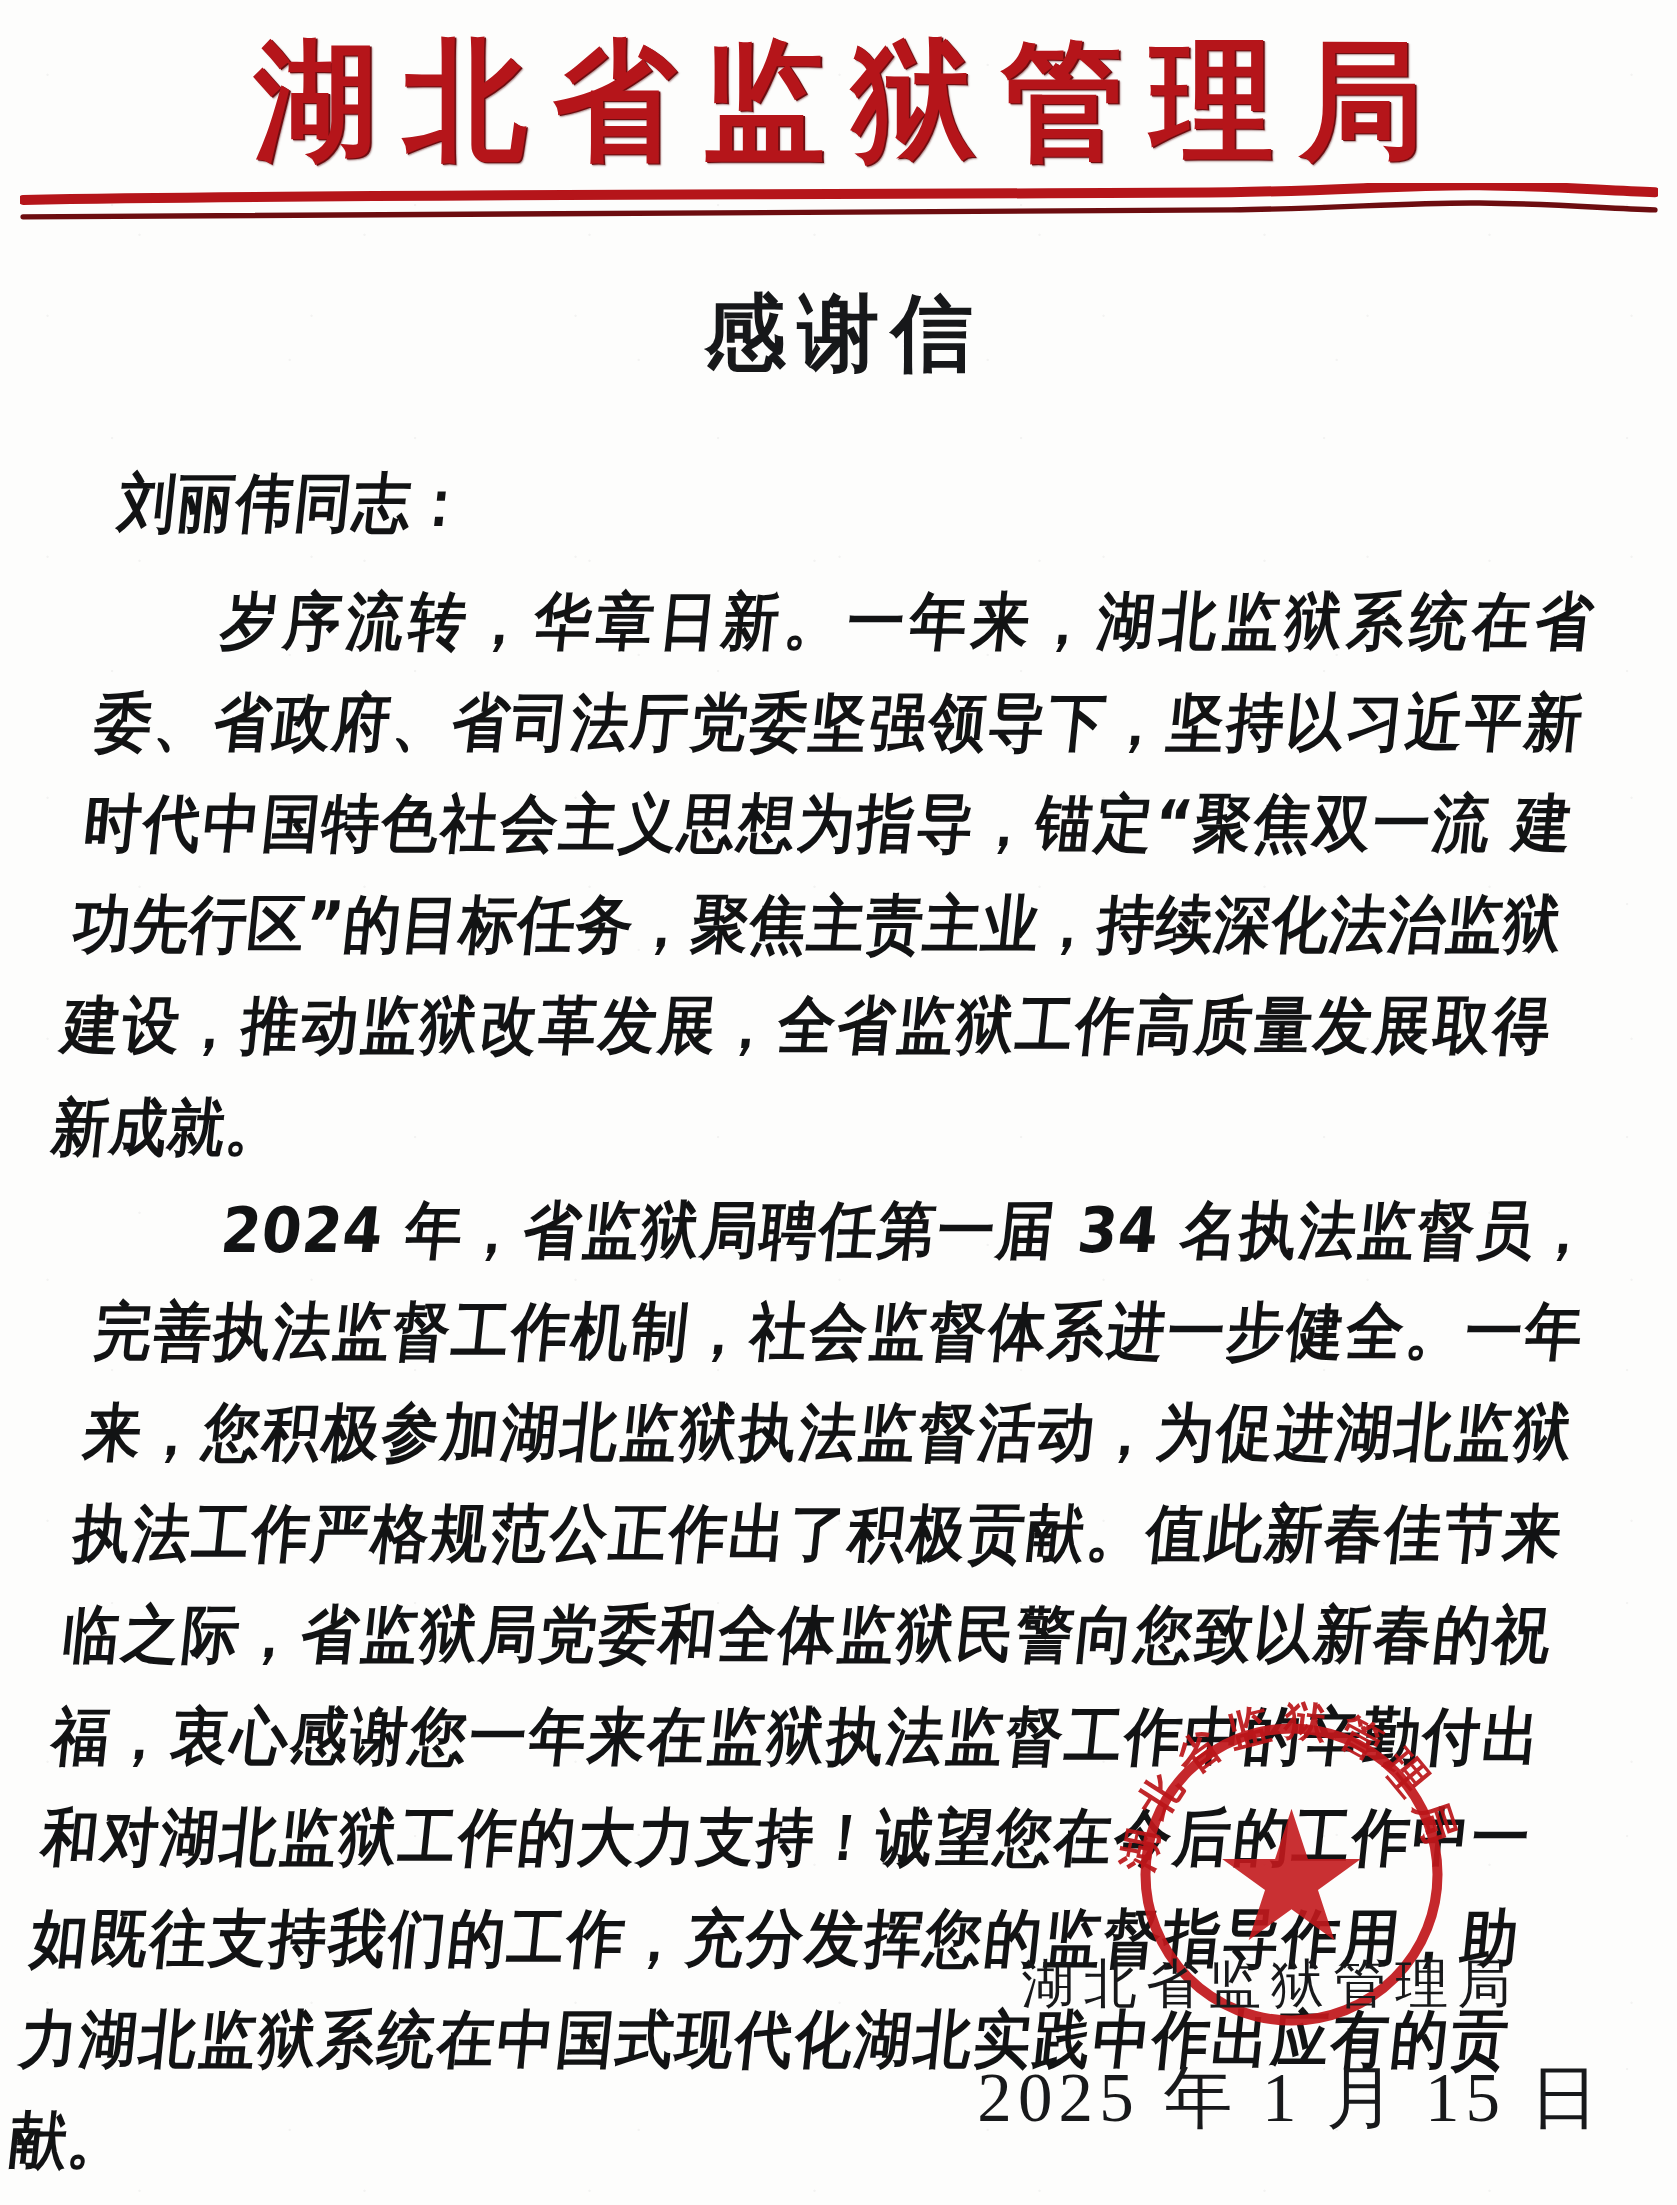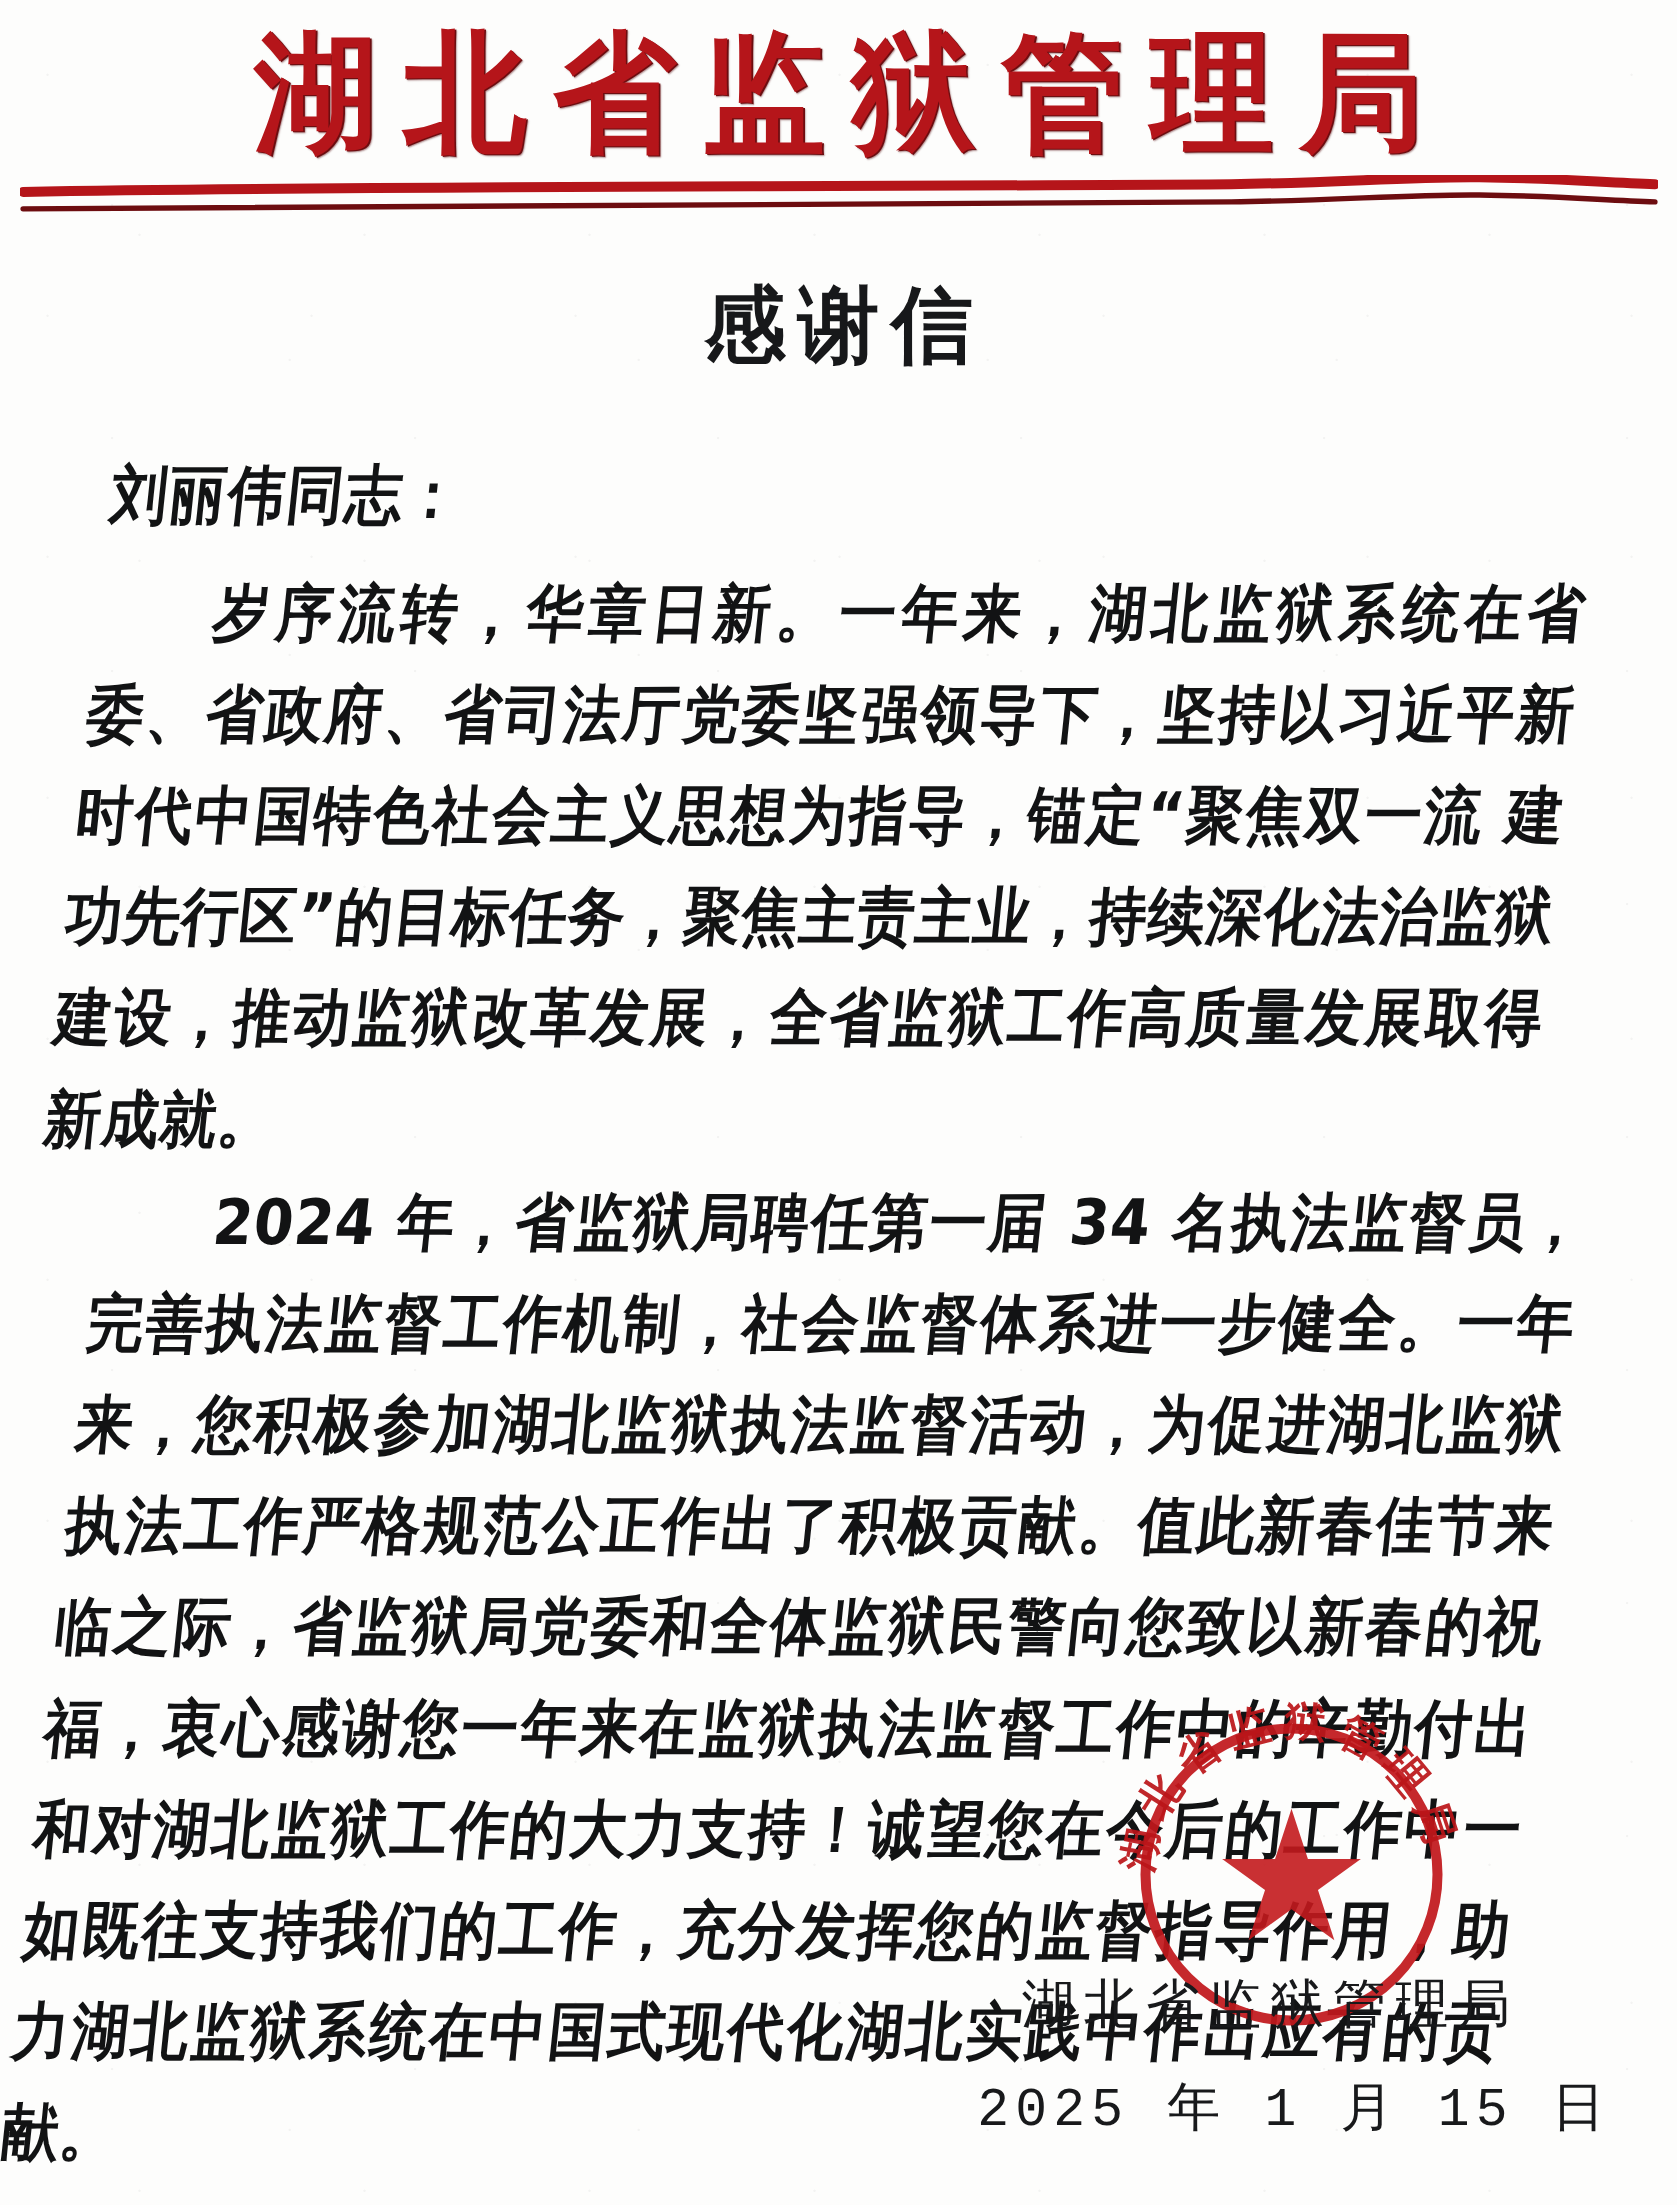--- a/index.html
+++ b/index.html
@@ -12,21 +12,21 @@
     height: 2205px;
     position: relative;
     font-family: "DejaVu Sans", "Liberation Sans", sans-serif;
     overflow: hidden;
   }
 
   .page {
     position: absolute;
     inset: 0;
     background: #fdfdfc;
-    padding: 8px;
+    padding: 16px;
   }
 
   
   .letterhead {
     position: relative;
     width: 100%;
     padding-top: 14px;
     text-align: center;
   }
 
@@ -126,22 +126,22 @@
     font-size: 53px;
     letter-spacing: 9.3px;
     text-indent: 9.3px;
     color: #18191b;
     white-space: nowrap;
   }
   .sign-date {
     position: relative;
     z-index: 4;
     margin-top: 31px;
-    font-family: Liberation Mono, monospace;
-    font-size: 53px;
+    font-family: Liberation Serif, serif;
+    font-size: 69px;
     letter-spacing: 6.2px;
     text-indent: 6.2px;
     color: #18191b;
     white-space: nowrap;
   }
 
   
   .speckle {
     position: absolute;
     inset: 0;

